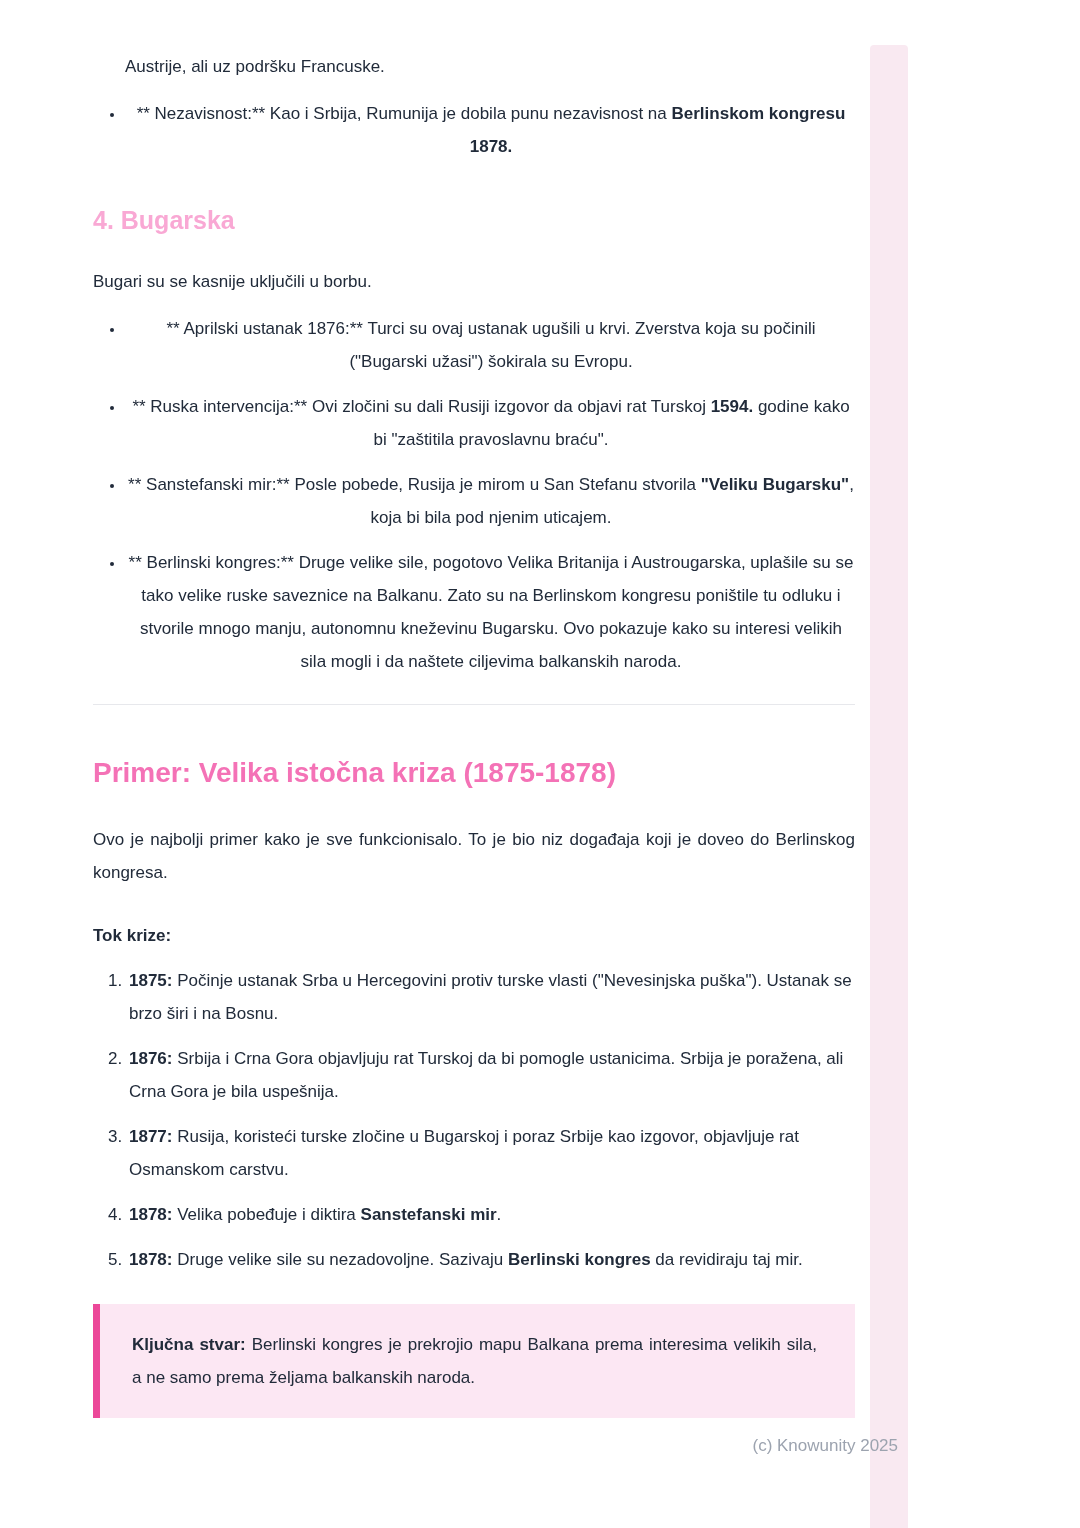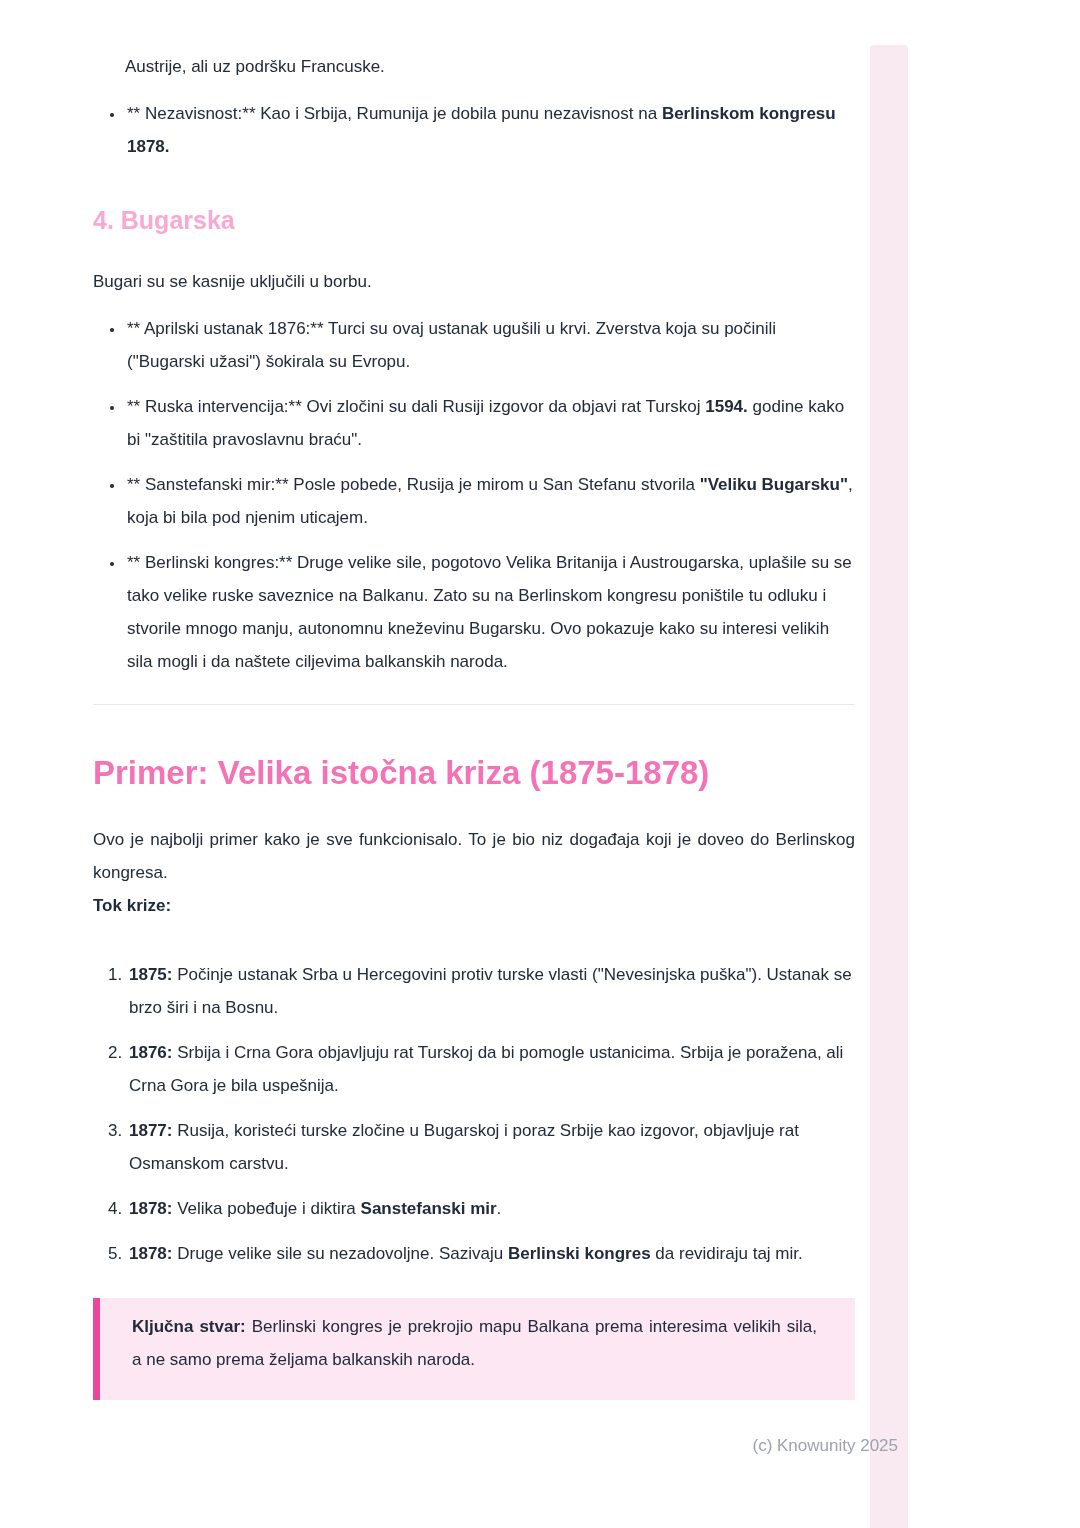--- a/index.html
+++ b/index.html
@@ -27,21 +27,21 @@
     width: 762px;
     color: var(--body-text, #212b3a);
     font-size: 17px;
     line-height: 33px;
   }
   .continuation { margin-left: 32px; }
   ul.bullets, ol.steps {
     padding-left: 32px;
   }
   ol.steps { padding-left: 34px; }
-  ul.bullets { margin-top: 14px; }
+  ul.bullets { margin-top: 14px; text-align: center; }
   ul.bullets li, ol.steps li {
     margin-bottom: 12px;
     padding-left: 2px;
   }
   ul.bullets li::marker { font-size: 14px; }
   h2.section-heading {
     margin-top: 42px;
     font-size: 25px;
     line-height: 30px;
     font-weight: 700;
@@ -49,38 +49,39 @@
   }
   .bugarska-intro { margin-top: 30px; }
   ul.bugarska-list { }
   hr.divider {
     border: none;
     border-top: 1px solid var(--divider, #e7e8ec);
     margin-top: 26px;
   }
   h1.big-heading {
     margin-top: 48px;
-    font-size: 33px;
+    font-size: 28px;
     line-height: 40px;
     font-weight: 700;
     color: var(--heading-pink, #f472b6);
   }
   .primer-intro {
     margin-top: 30px;
     text-align: justify;
   }
   .tok-krize {
+    margin-top: 30px;
     font-weight: 700;
   }
-  ol.steps { margin-top: 36px; }
+  ol.steps { margin-top: 12px; }
   .callout {
     margin-top: 28px;
     background: var(--callout-bg, #fce7f3);
     border-left: 7px solid var(--callout-border, #ec4899);
-    padding: 12px 38px 24px 32px;
+    padding: 24px 38px 24px 32px;
     text-align: justify;
   }
   .footer {
     position: absolute;
     top: 1438px;
     right: 74px;
     font-size: 17px;
     line-height: 16px;
     color: var(--footer-text, #9ca3af);
     z-index: 2;

